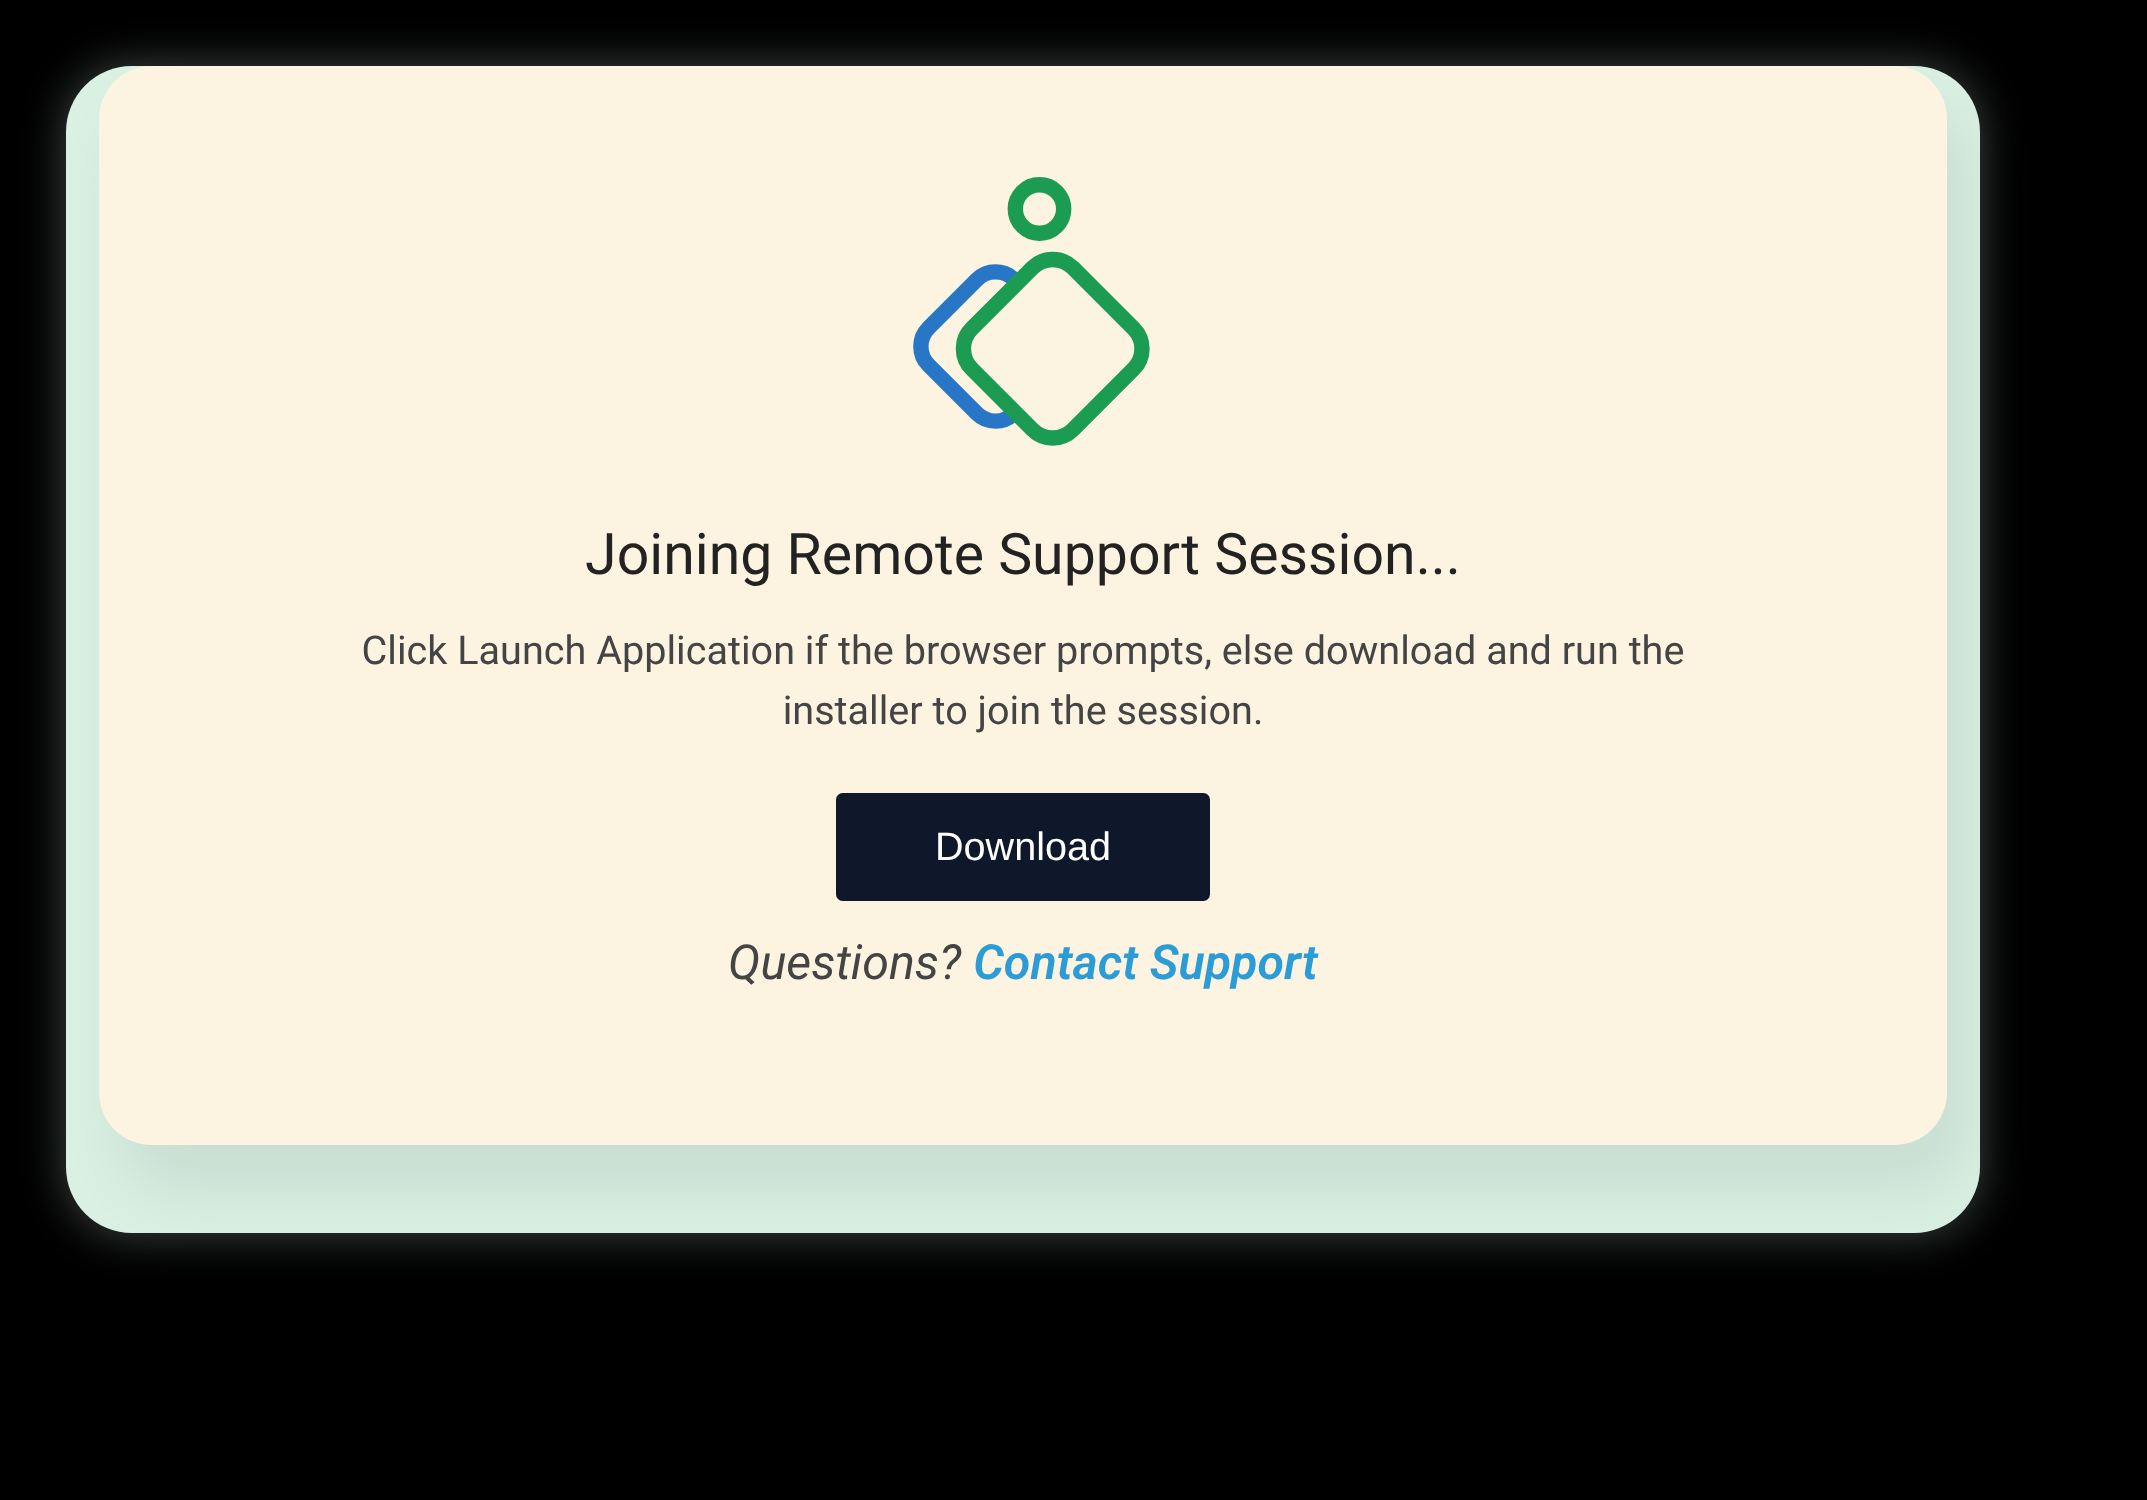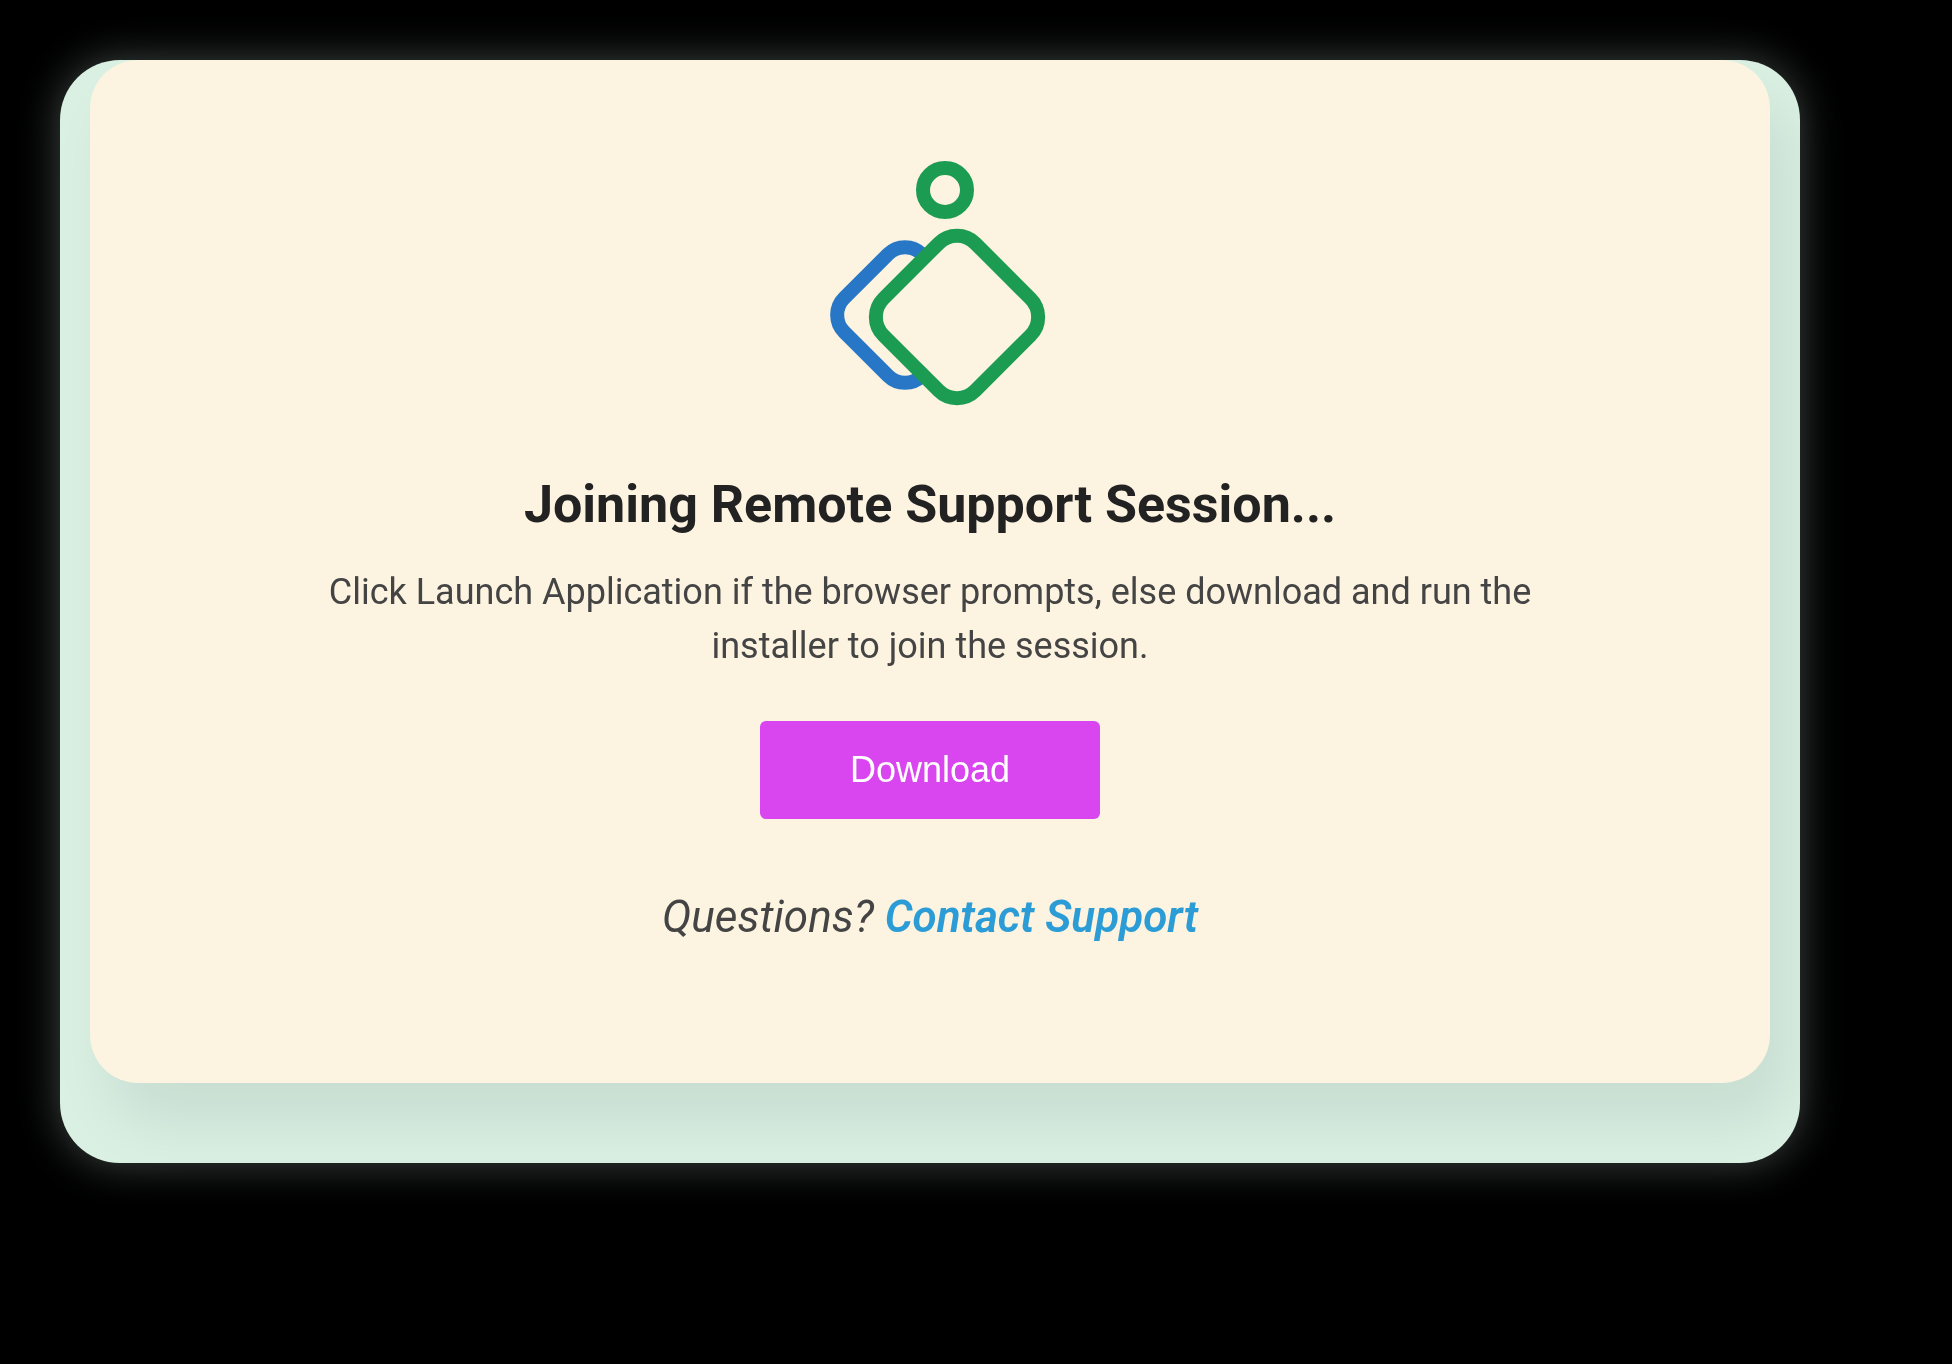--- a/index.html
+++ b/index.html
@@ -41,46 +41,46 @@
       box-shadow: 20px 40px 60px rgba(0,0,0,0.08);
       margin-top: -10px;
     }
     
     .logo-container {
       margin-bottom: 50px;
     }
     
     .heading {
       font-size: 52px;
-      font-weight: 700;
+      font-weight: 400;
       color: #222222;
       margin-bottom: 30px;
       text-align: center;
     }
     
     .description {
       font-size: 36px;
       font-weight: 400;
       color: #444444;
       text-align: center;
       line-height: 1.5;
       margin-bottom: 48px;
       max-width: 1280px;
     }
     
     .download-btn {
-      background: #d946ef;
+      background: #0f172a;
       color: #ffffff;
       border: none;
       font-size: 36px;
       font-weight: 500;
       padding: 28px 90px;
       border-radius: 6px;
       cursor: pointer;
-      margin-bottom: 72px;
+      margin-bottom: 30px;
     }
     
     .footer-line {
       font-size: 44px;
       color: #444444;
       text-align: left;
       font-style: italic;
     }
     
     .footer-line .link {

